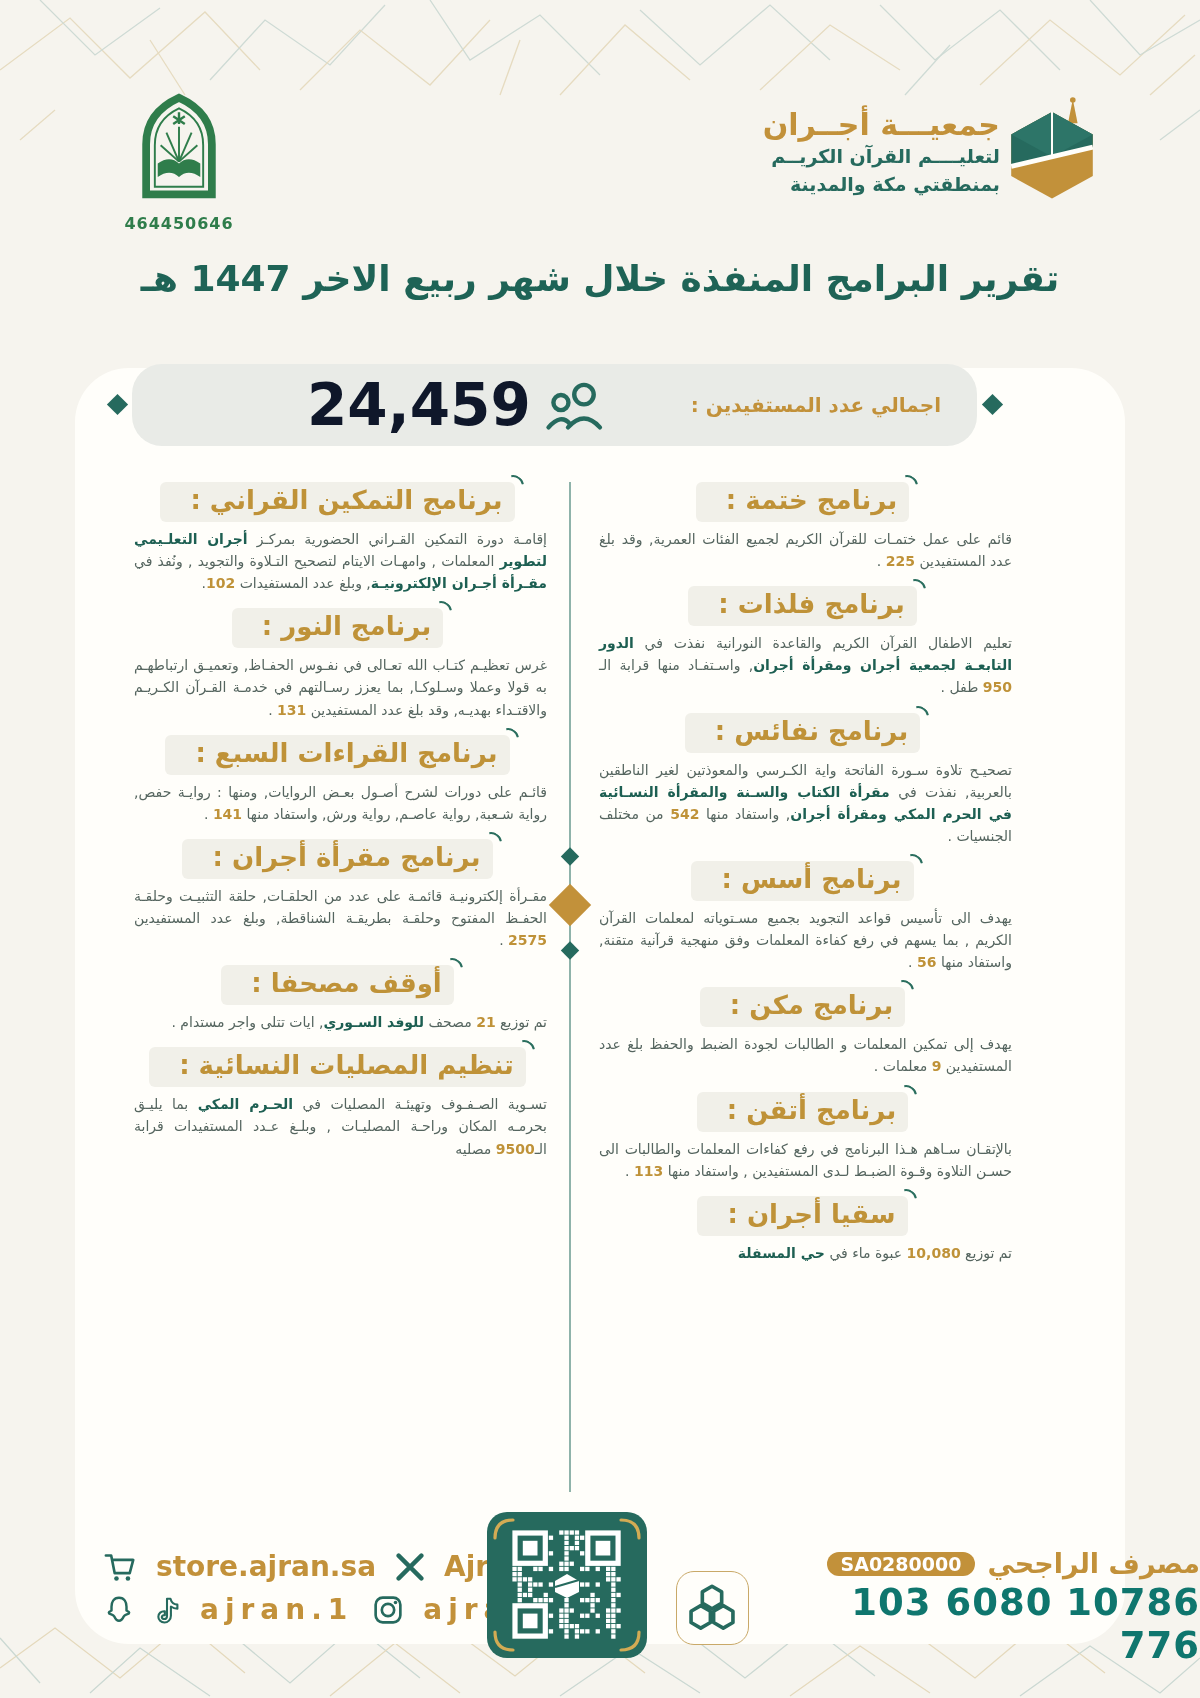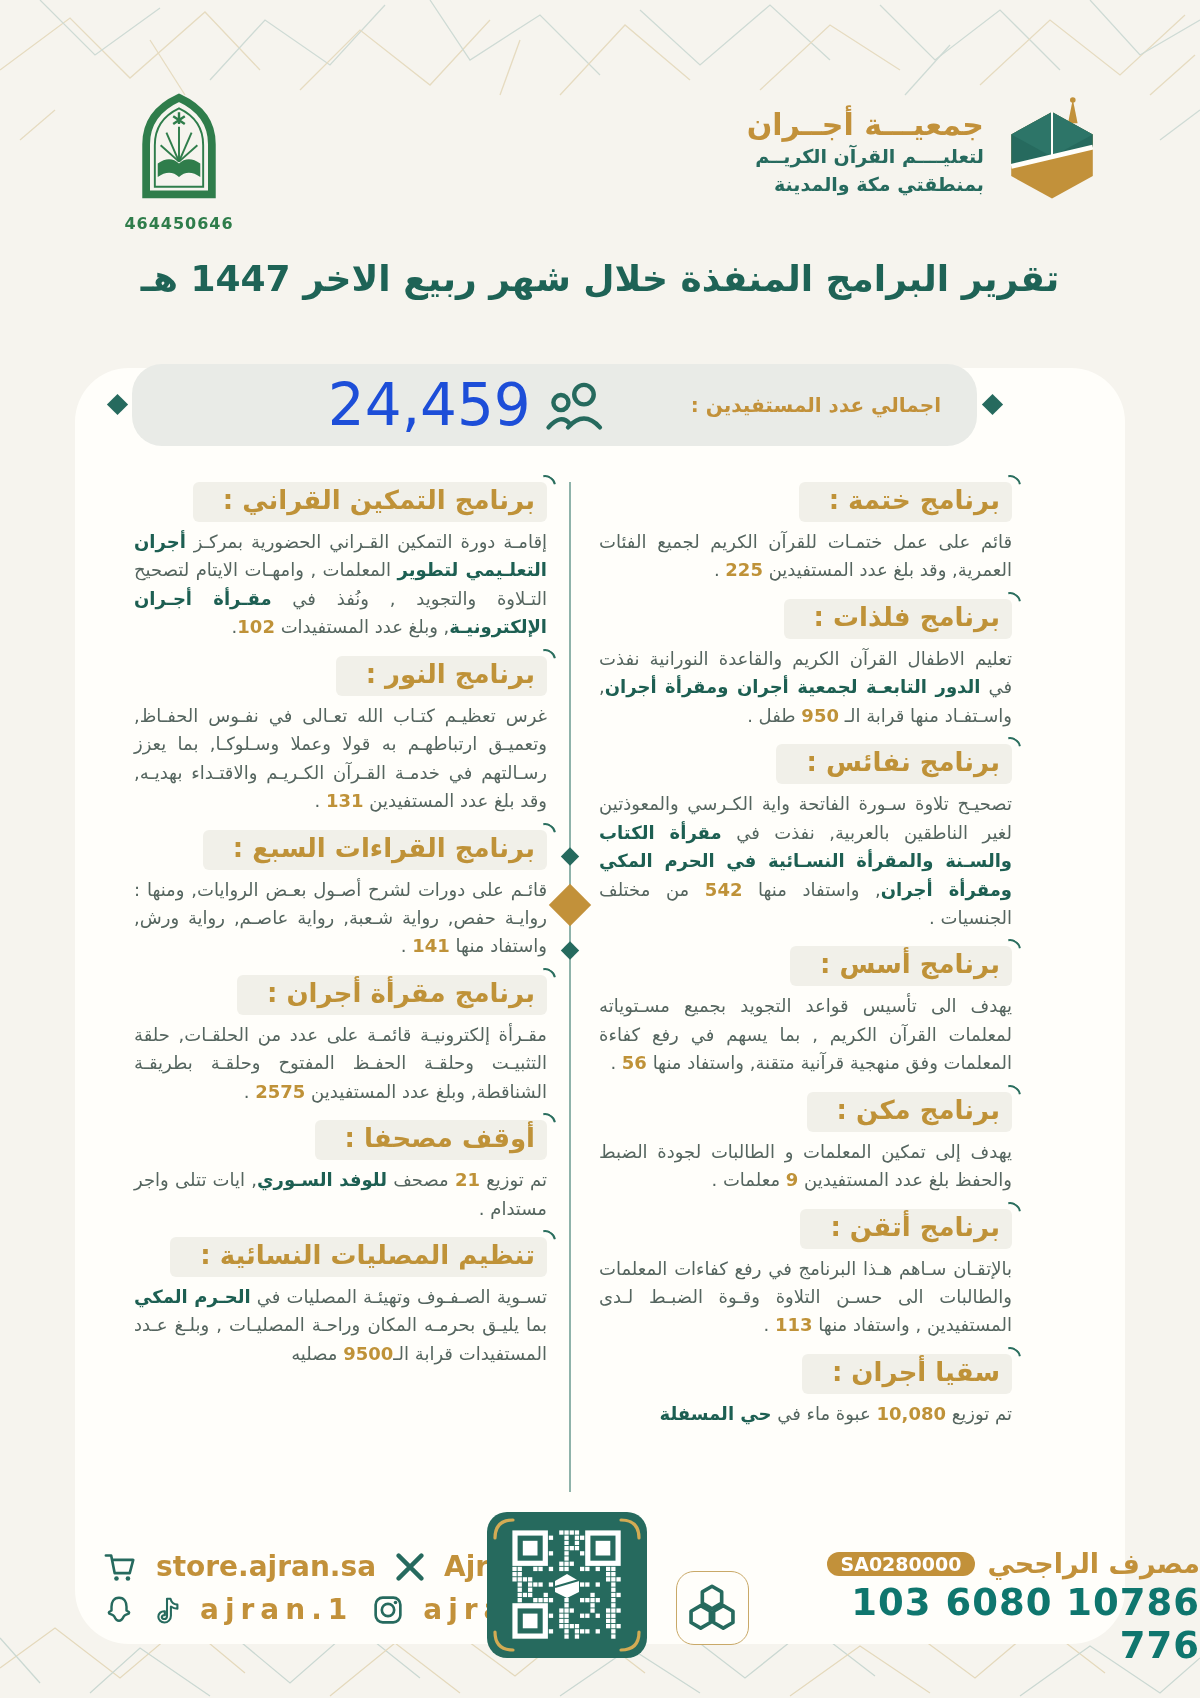--- a/index.html
+++ b/index.html
@@ -8,21 +8,21 @@
     position:relative; width:1200px; height:1698px; margin:0 auto;
     background:#f6f4ee; overflow:hidden;
   }
   svg.deco{ position:absolute; left:0; pointer-events:none; }
   .deco-top{ top:0; }
   .deco-bottom{ bottom:0; }
 
   
   .ministry{ position:absolute; left:103px; top:92px; width:152px; text-align:center; }
   .ministry-number{ display:block; margin-top:2px; font-size:16px; font-weight:bold; color:#2f7d4b; letter-spacing:1px; }
-  .brand{ position:absolute; right:96px; top:96px; display:flex; align-items:center; gap:16px; }
+  .brand{ position:absolute; right:96px; top:96px; display:flex; align-items:center; }
   .brand-text{ text-align:right; direction:rtl; }
   .brand-l1{ font-size:30px; font-weight:bold; color:#c2913a; line-height:1.25; }
   .brand-l2,.brand-l3{ font-size:19px; font-weight:600; color:#266a5e; line-height:1.45; }
 
   
   .main-title{
     position:absolute; top:258px; left:0; width:100%;
     text-align:center; direction:rtl;
     font-size:36px; font-weight:bold; color:#1e6356;
   }
@@ -34,54 +34,54 @@
   }
 
   
   .banner{
     position:absolute; left:132px; top:364px; width:845px; height:82px;
     background:#e9ebe7; border-radius:30px;
     display:flex; direction:rtl; align-items:center; padding:0 36px;
   }
   .banner-label{ font-size:20px; font-weight:bold; color:#c2913a;margin-left:36px; }
   .banner-icon{ margin:4px 48px 0 14px; flex:0 0 auto; }
-  .banner-value{ font-size:58px; font-weight:normal; color:#1d4ed8; direction:ltr; }
+  .banner-value{ font-size:58px; font-weight:bold; color:#0f172a; direction:ltr; }
   .diamond{ position:absolute; width:15px; height:15px; background:#266a5e; transform:rotate(45deg); }
   .diamond-left{ left:110px; top:397px; }
   .diamond-right{ left:985px; top:397px; }
 
   
   .columns{
     position:absolute; left:128px; top:482px; width:884px; height:1010px;
     display:flex; gap:22px; direction:ltr;
   }
   .col{ flex:1; direction:rtl; }
   .divider{ position:relative; width:2px; background:#8fb3aa; flex:0 0 2px; }
   .divider .dd{ position:absolute; left:50%; background:#266a5e; transform:translate(-50%,0) rotate(45deg); }
   .dd-1{ width:13px; height:13px; top:368px; }
   .dd-2{ width:30px; height:30px; top:408px; background:#c2913a !important; }
   .dd-3{ width:13px; height:13px; top:462px; }
 
   .prog{ margin-bottom:14px; }
-  .prog-head{ text-align:right; margin-bottom:6px; }
+  .prog-head{ text-align:center; margin-bottom:6px; }
   .prog-head h3{
     position:relative; display:inline-block;
     background:#f1f0e9; border-radius:6px;
     padding:3px 12px 7px 30px;
     font-size:26px; font-weight:bold; color:#bf9238;
   }
   .prog-head h3::before{
     content:""; position:absolute; top:-7px; right:-9px;
     width:18px; height:18px; border:2px solid transparent;
     border-top-color:#2a6e5e; border-radius:50%;
     transform:rotate(35deg);
   }
   .prog-body{
     direction:rtl; text-align:justify;
-    font-size:18px; line-height:1.58; color:#55655f;
+    font-size:14px; line-height:1.58; color:#55655f;
     padding-left:6px;
   }
   .seg-b{ color:#1d5f52; font-weight:bold; }
   .seg-g{ color:#bf9238; font-weight:bold; }
 
   
   .social{ position:absolute; left:104px; top:1550px; width:370px; }
   .social-row{ display:flex; align-items:center; gap:20px; margin-bottom:10px; }
   .social-row svg{ flex:0 0 auto; }
   .social-text{ font-size:28px; font-weight:bold; color:#c2913a; }

